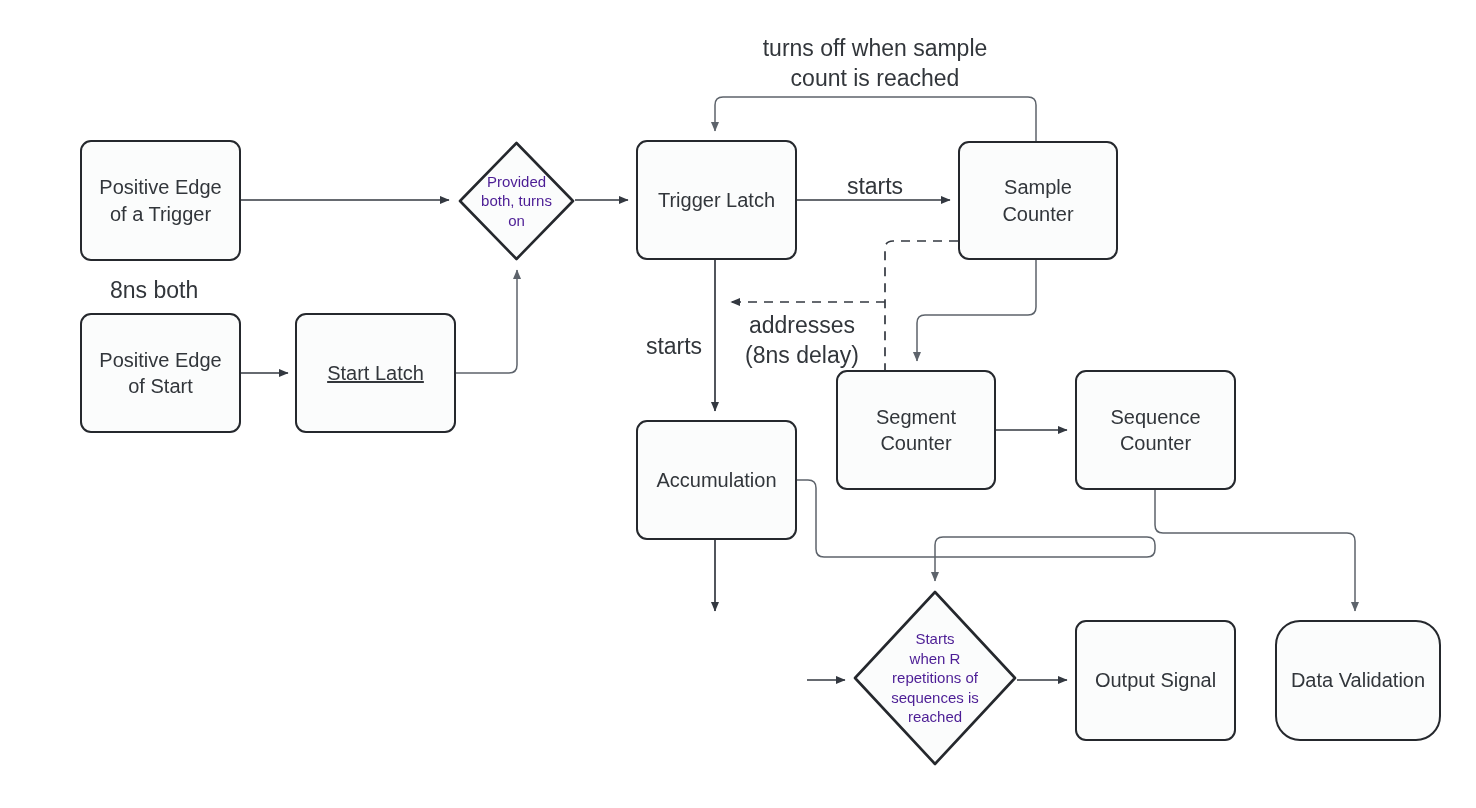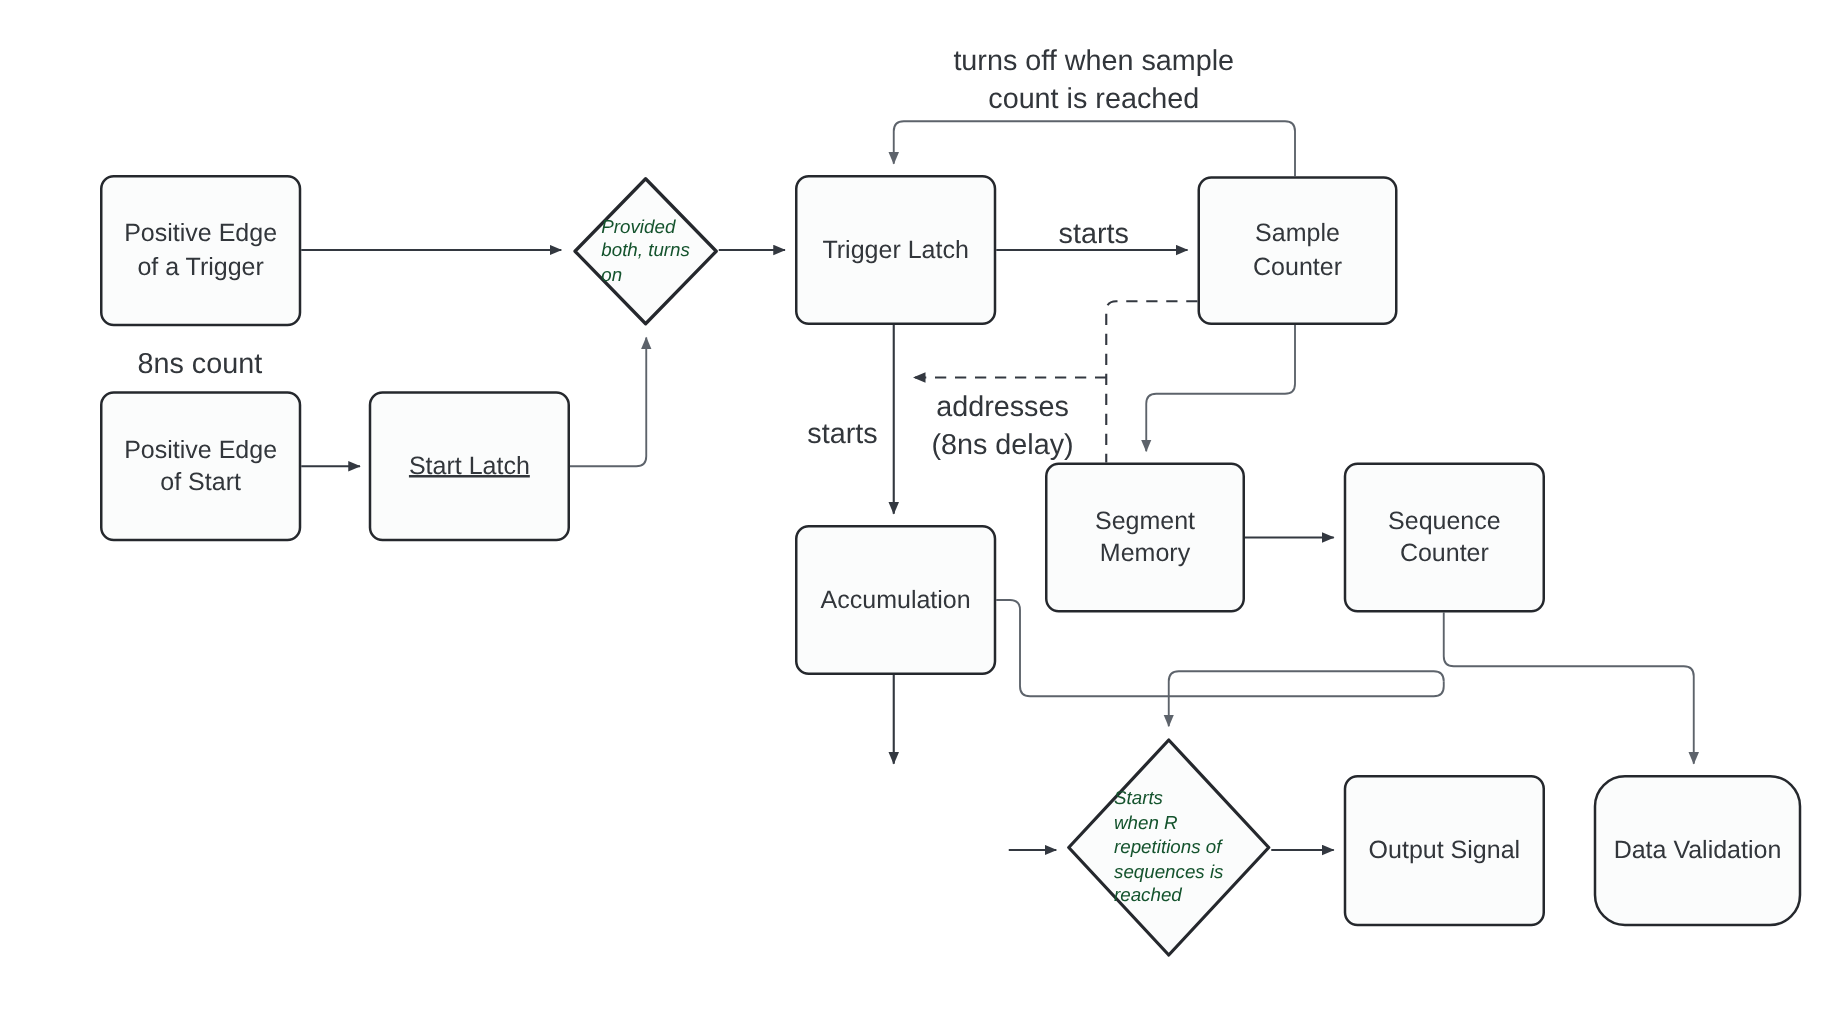--- a/index.html
+++ b/index.html
@@ -50,26 +50,25 @@
   }
   .diamond-label {
     position: absolute;
     left: 0;
     top: 0;
     width: 100%;
     height: 100%;
     display: flex;
     align-items: center;
     justify-content: center;
-    text-align: left;
-    color: #14532d;
+    text-align: center;
+    color: #4c1d95;
     line-height: 1.3;
     white-space: pre-line;
     box-sizing: border-box;
-    font-style: italic;
   }
   .edge-label {
     position: absolute;
     color: #32363b;
     font-size: 23px;
     line-height: 1.3;
     text-align: center;
     white-space: pre-line;
     background: transparent;
   }
@@ -142,21 +141,21 @@
 both, turns
 on</div>
   </div>
 
   <div class="node" style="left:636px; top:140px; width:161px; height:120px;">Trigger Latch</div>
 
   <div class="node" style="left:958px; top:141px; width:160px; height:119px;">Sample
 Counter</div>
 
   <div class="node" style="left:836px; top:370px; width:160px; height:120px;">Segment
-Memory</div>
+Counter</div>
 
   <div class="node" style="left:1075px; top:370px; width:161px; height:120px;">Sequence
 Counter</div>
 
   <div class="node" style="left:636px; top:420px; width:161px; height:120px;">Accumulation</div>
 
 
   <div class="diamond-wrap" style="left:853px; top:590px; width:164px; height:176px;">
     <svg width="164" height="176" viewBox="0 0 164 176" xmlns="http://www.w3.org/2000/svg">
       <polygon points="82,2 162,88 82,174 2,88" fill="#fbfcfc" stroke="#25282d" stroke-width="2.6" stroke-linejoin="round"></polygon>
@@ -165,21 +164,21 @@
 when R
 repetitions of
 sequences is
 reached</div>
   </div>
 
   <div class="node" style="left:1075px; top:620px; width:161px; height:121px;">Output Signal</div>
 
   <div class="node" style="left:1275px; top:620px; width:166px; height:121px;border-radius:25px;">Data Validation</div>
 
-  <div class="edge-label" style="left:110px; top:276px; width:160px; text-align:left;">8ns count</div>
+  <div class="edge-label" style="left:110px; top:276px; width:160px; text-align:left;">8ns both</div>
 
   <div class="edge-label" style="left:700px; top:34px; width:350px;">turns off when sample
 count is reached</div>
 
   <div class="edge-label" style="left:815px; top:172px; width:120px;">starts</div>
 
   <div class="edge-label" style="left:624px; top:332px; width:100px;">starts</div>
 
   <div class="edge-label" style="left:722px; top:311px; width:160px;">addresses
 (8ns delay)</div>

